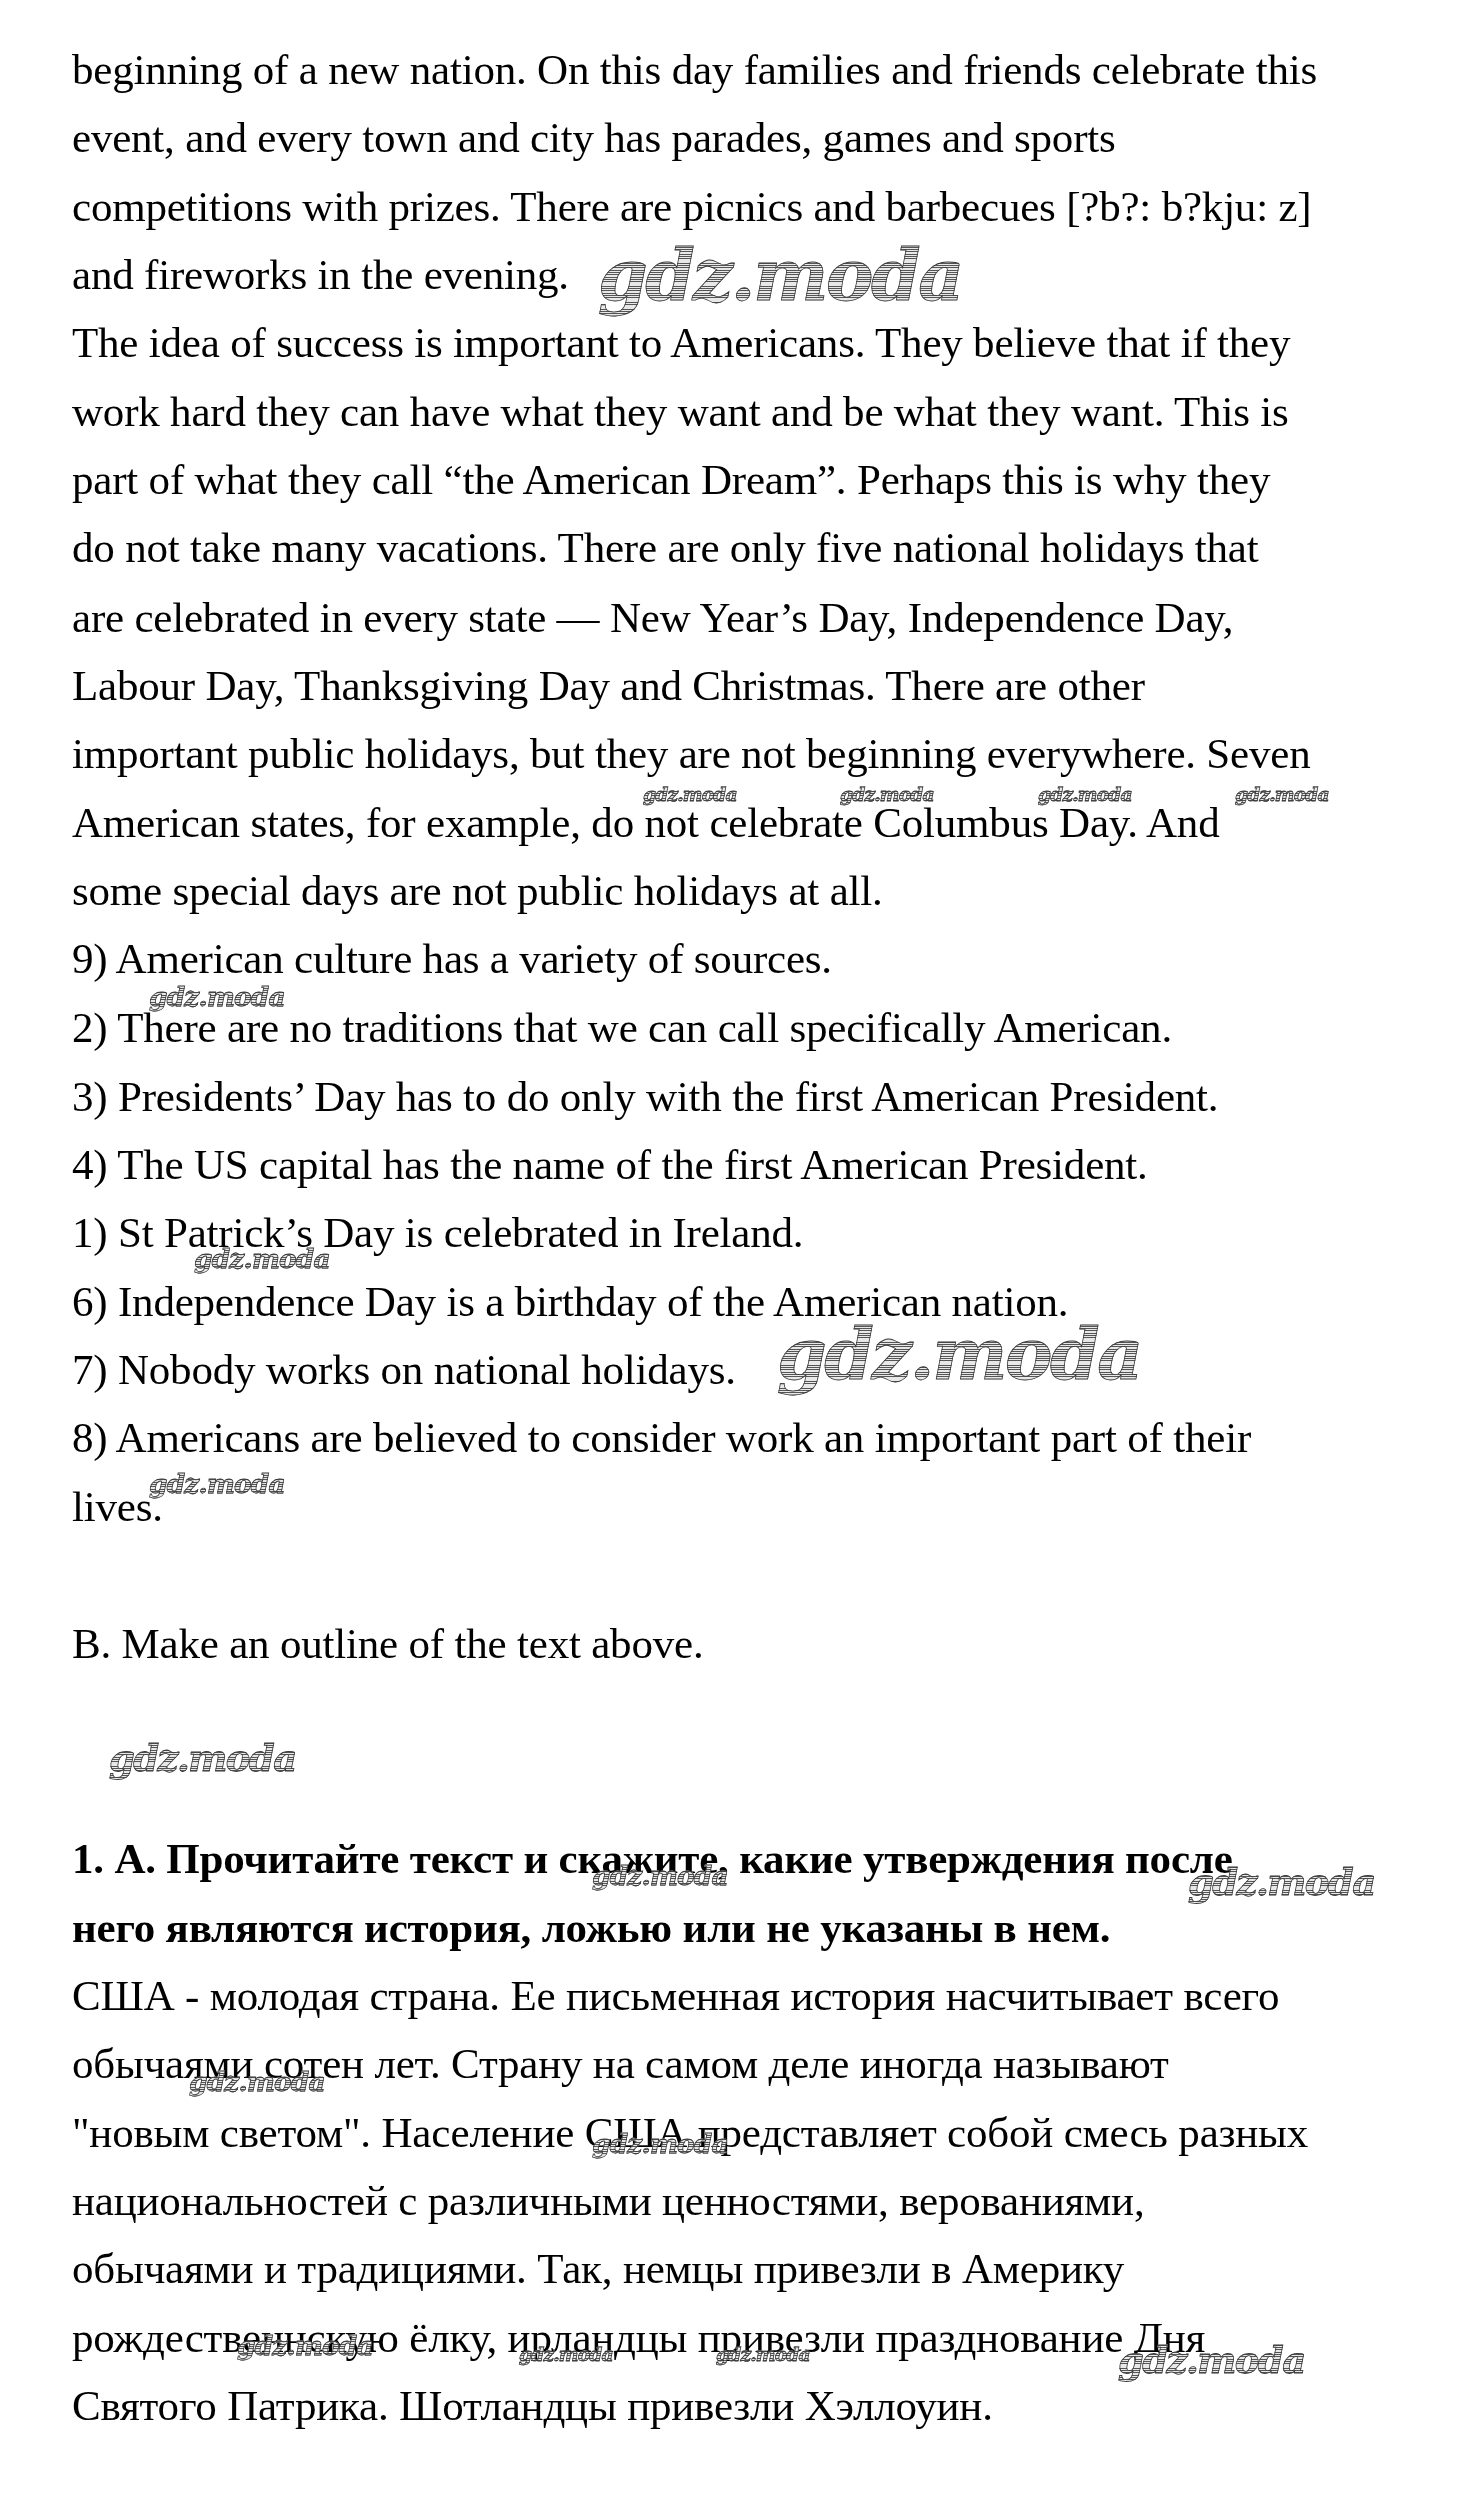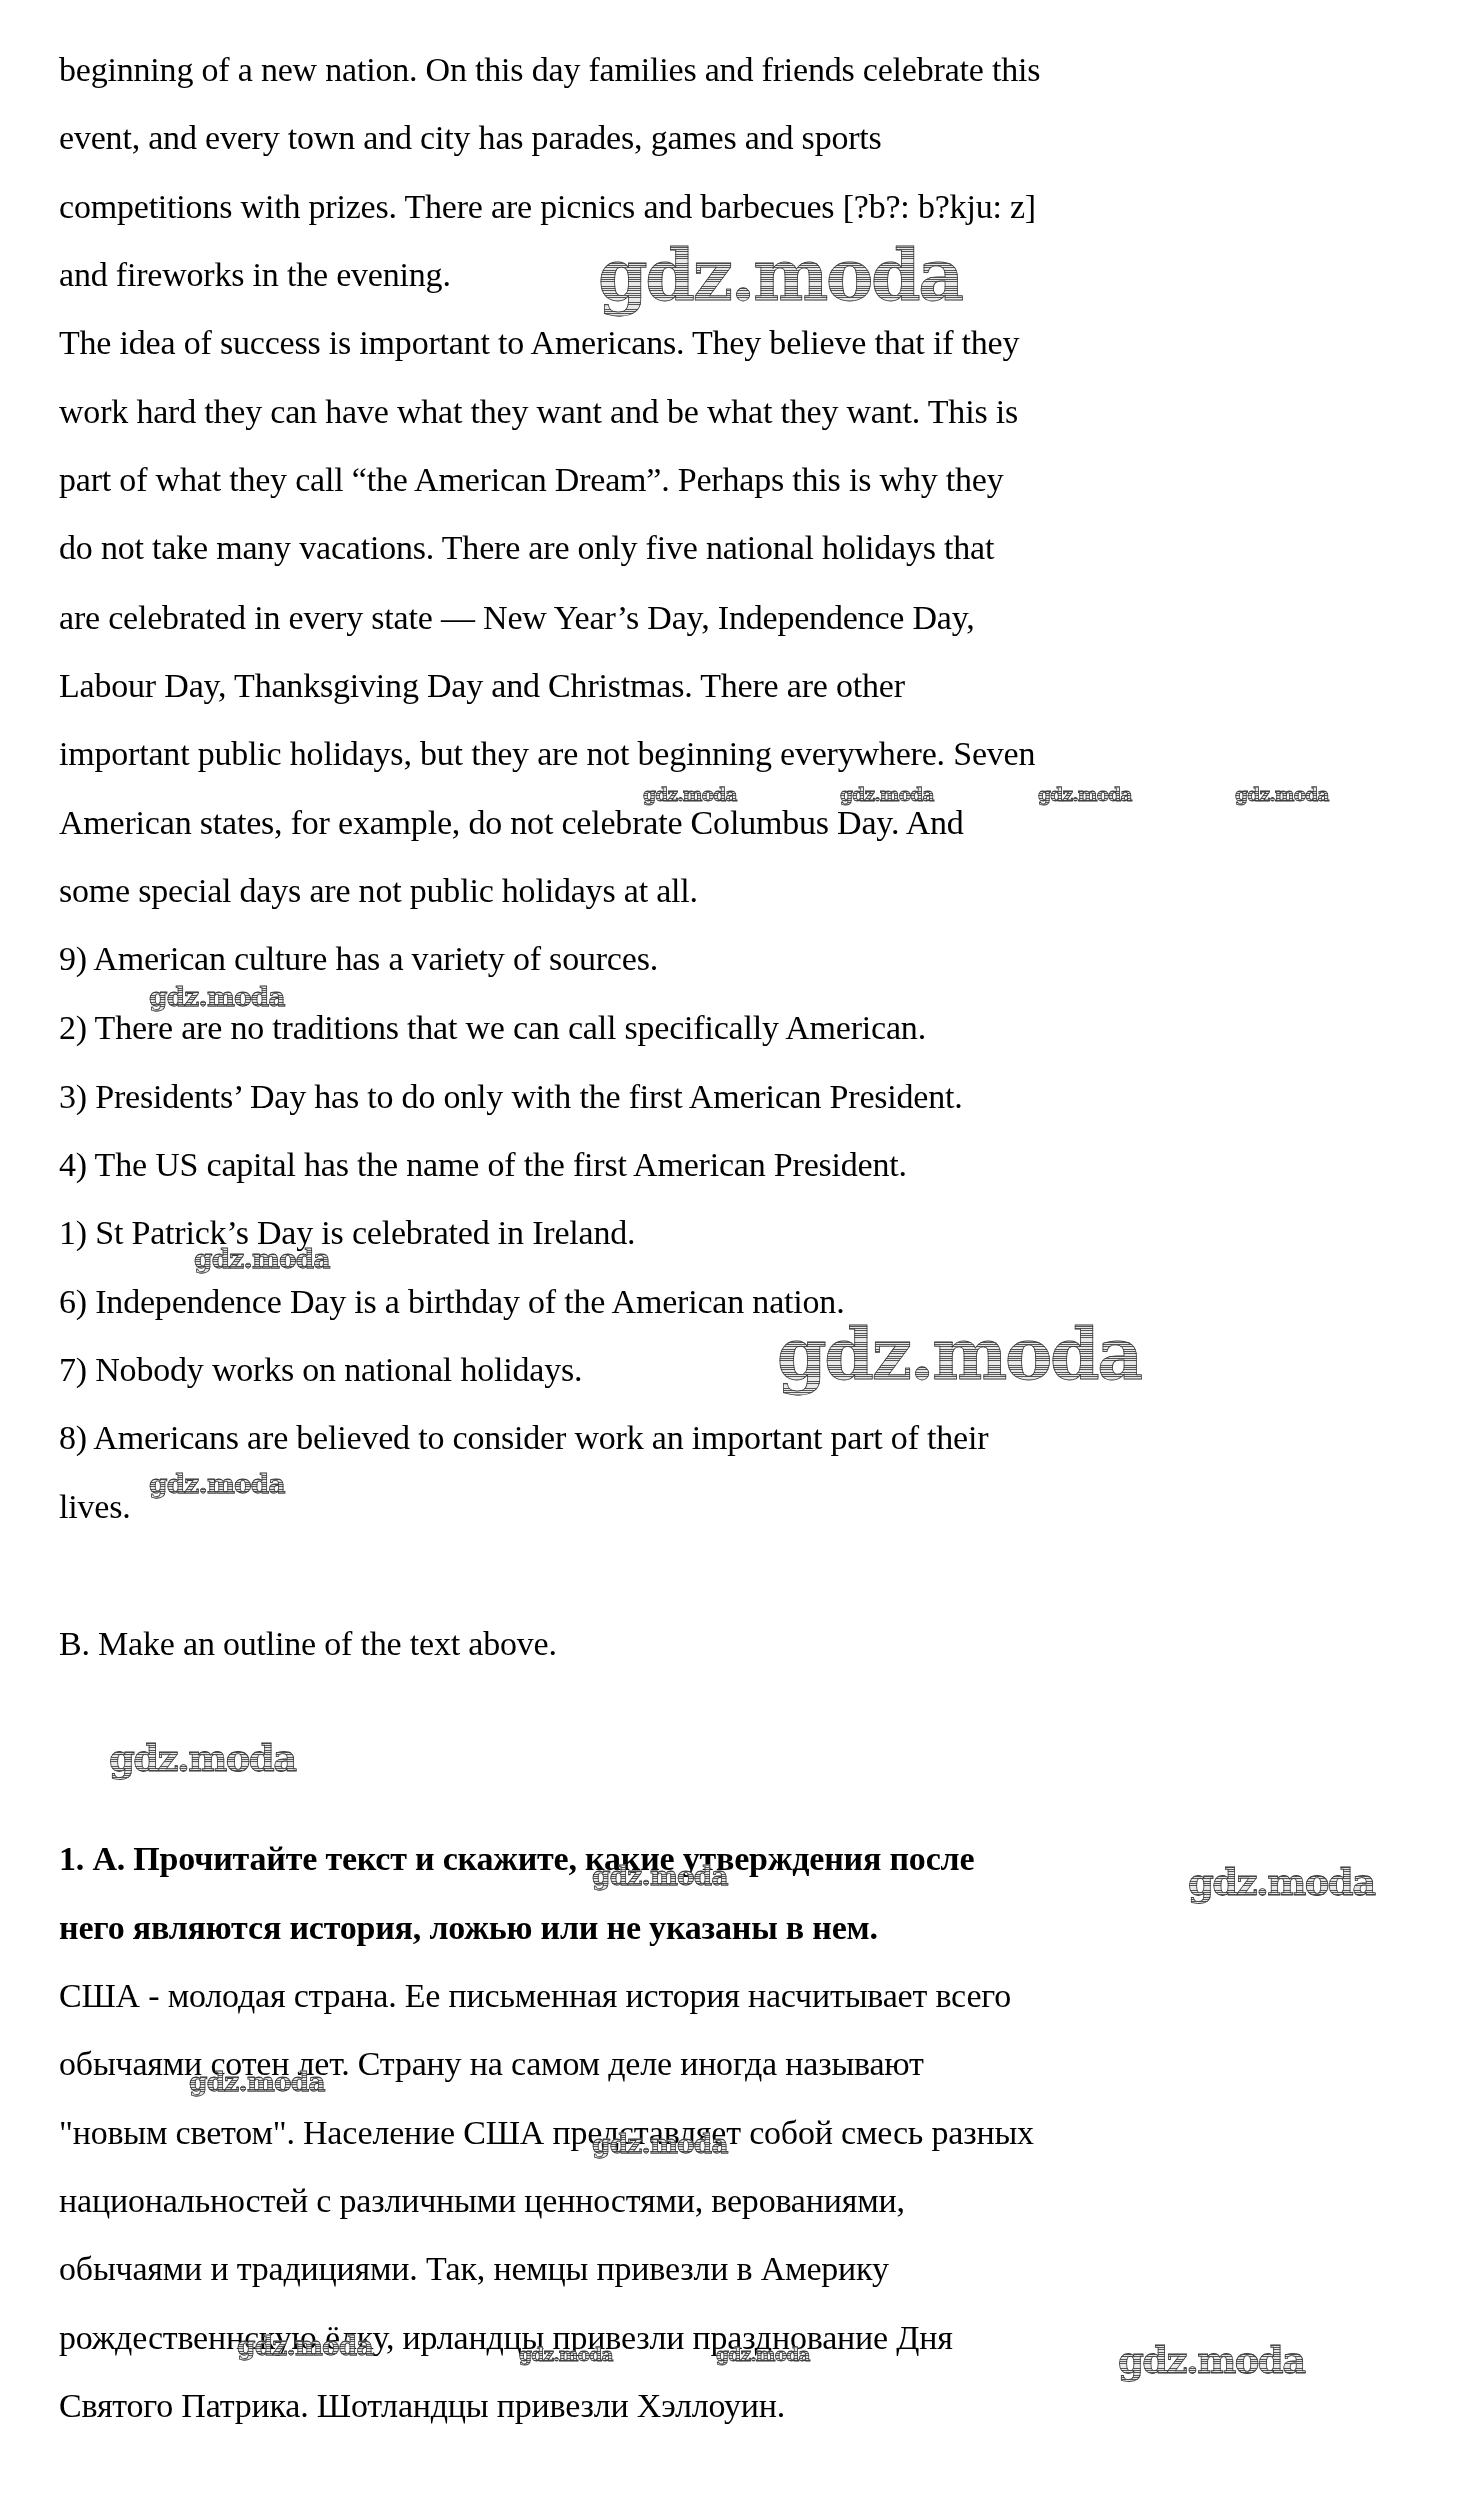--- a/index.html
+++ b/index.html
@@ -1,24 +1,24 @@
 <!DOCTYPE html>
 <html style="font-size:12.4px"><head>
 <meta charset="utf-8">
 <style>
   html, body { margin: 0; padding: 0; background: #ffffff; }
   body { width: 1477px; height: 2512px; position: relative; overflow: hidden;
          font-family: "Liberation Serif", "DejaVu Serif", serif; color: #000; }
-  .line { position: absolute; left: 59px; font-size: 34px; line-height: 50px; white-space: nowrap; letter-spacing: -0.2px; }
+  .line { position: absolute; left: 72px; font-size: 43px; line-height: 50px; white-space: nowrap; letter-spacing: -0.2px; }
   .bold { font-weight: bold; }
   .wm { position: absolute; font-family: "DejaVu Serif", "Liberation Serif", serif; font-weight: bold;
         color: #9a9a9a; white-space: nowrap;
         -webkit-text-stroke: 0.8px #3a3a3a;
         background: repeating-linear-gradient(180deg, #555 0px, #555 0.8px, #e8e8e8 0.8px, #e8e8e8 2.3px);
-        -webkit-background-clip: text; background-clip: text; -webkit-text-fill-color: transparent; }
+        -webkit-background-clip: text; background-clip: text; font-style: italic; -webkit-text-fill-color: transparent; }
   .wm-xl { font-size: 71px; letter-spacing: -2.3px; }
   .wm-l { font-size: 37px; letter-spacing: -1.6px; }
   .wm-m { font-size: 26.4px; letter-spacing: -0.8px; }
   .wm-s { font-size: 18.6px; letter-spacing: -0.8px; }
 </style>
 </head>
 <body>
 
 <div class="line" style="top:45px">beginning of a new nation. On this day families and friends celebrate this</div>
 <div class="line" style="top:113px">event, and every town and city has parades, games and sports</div>

